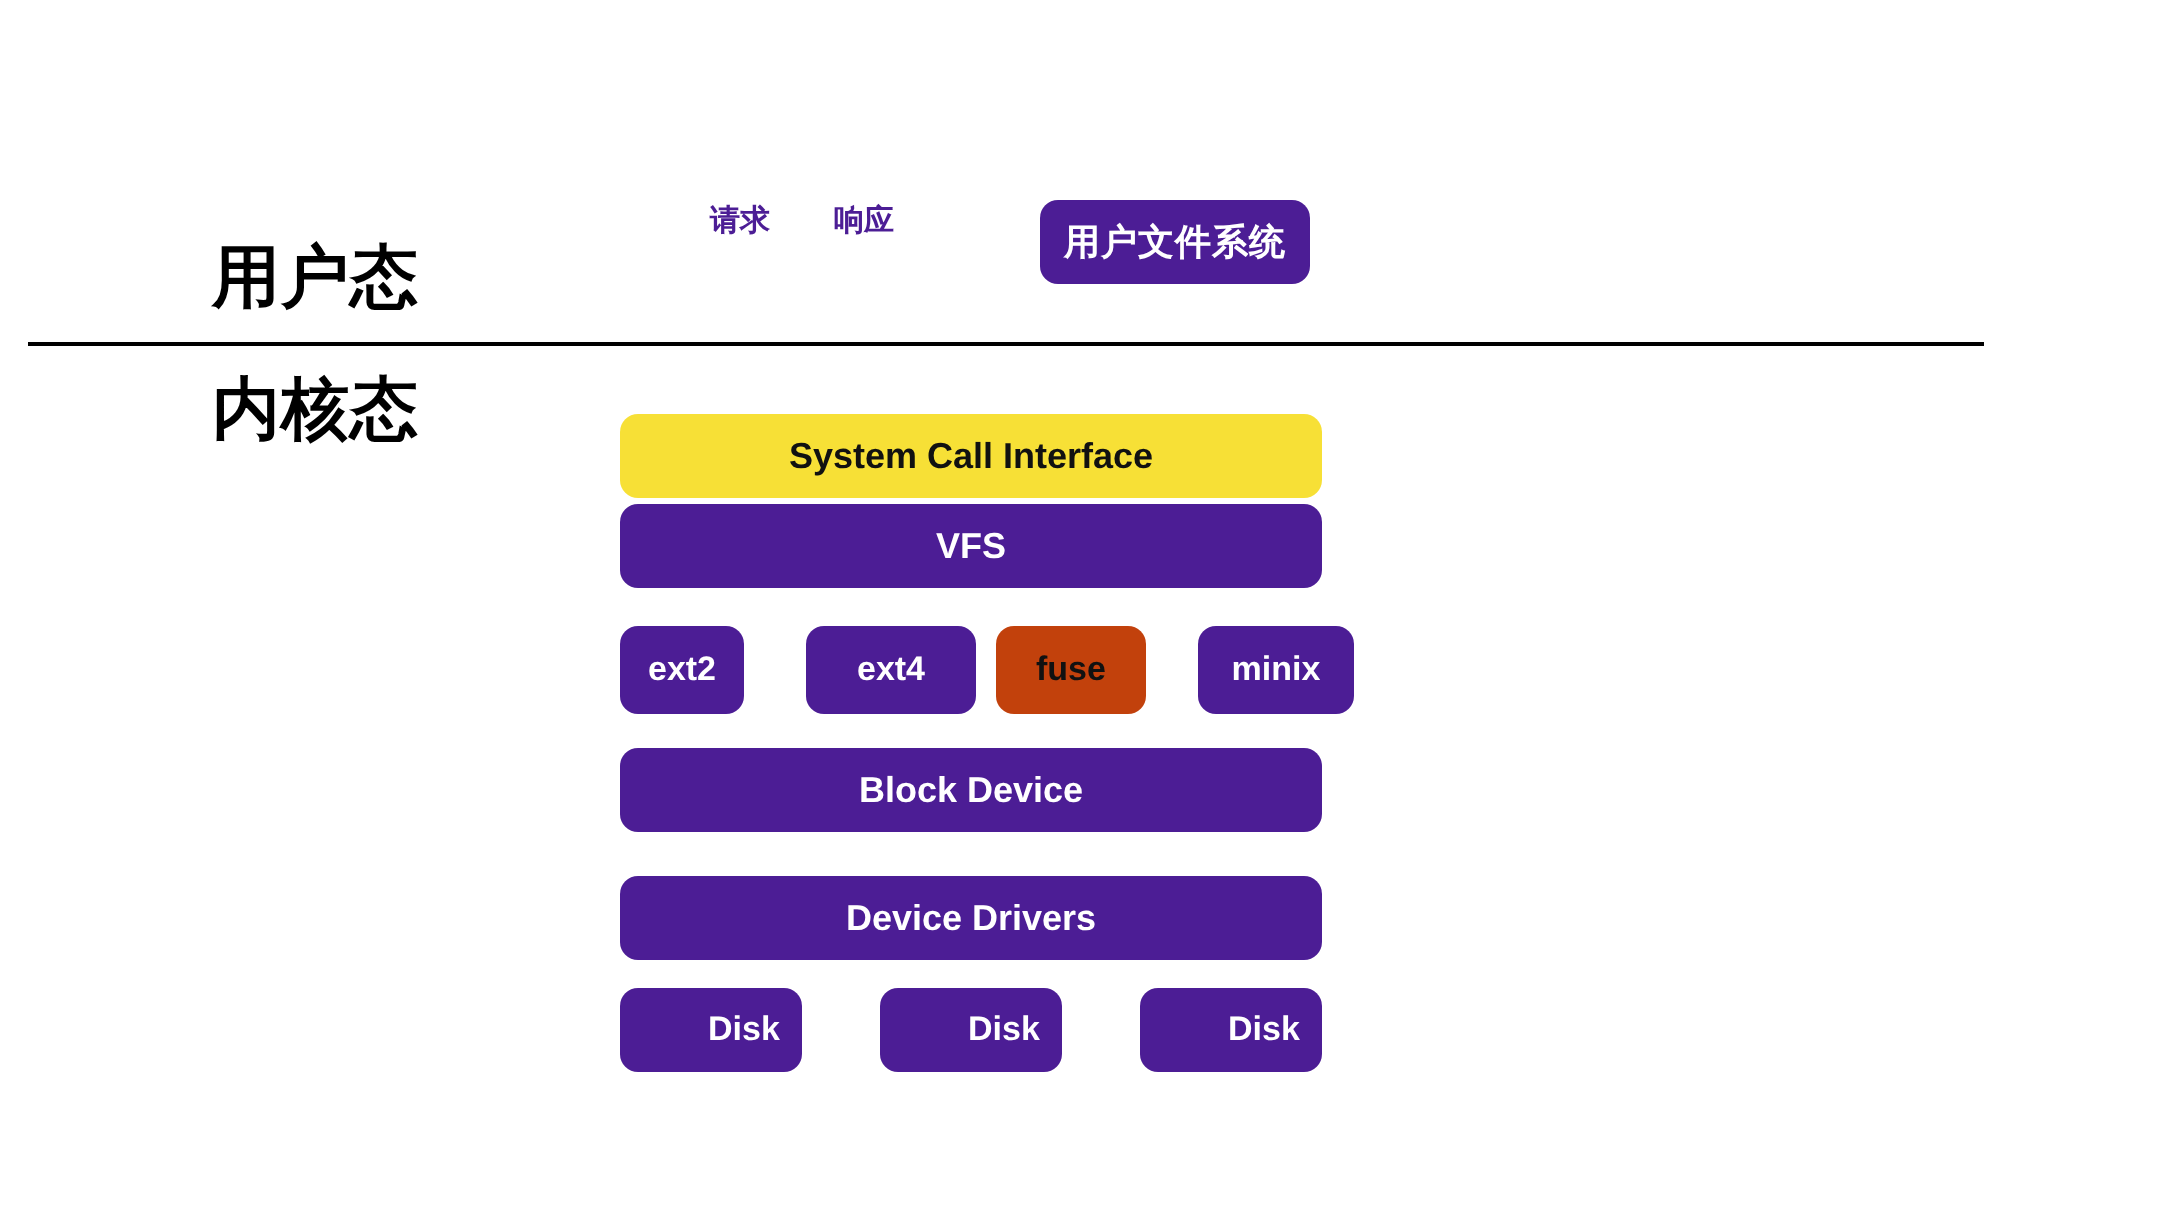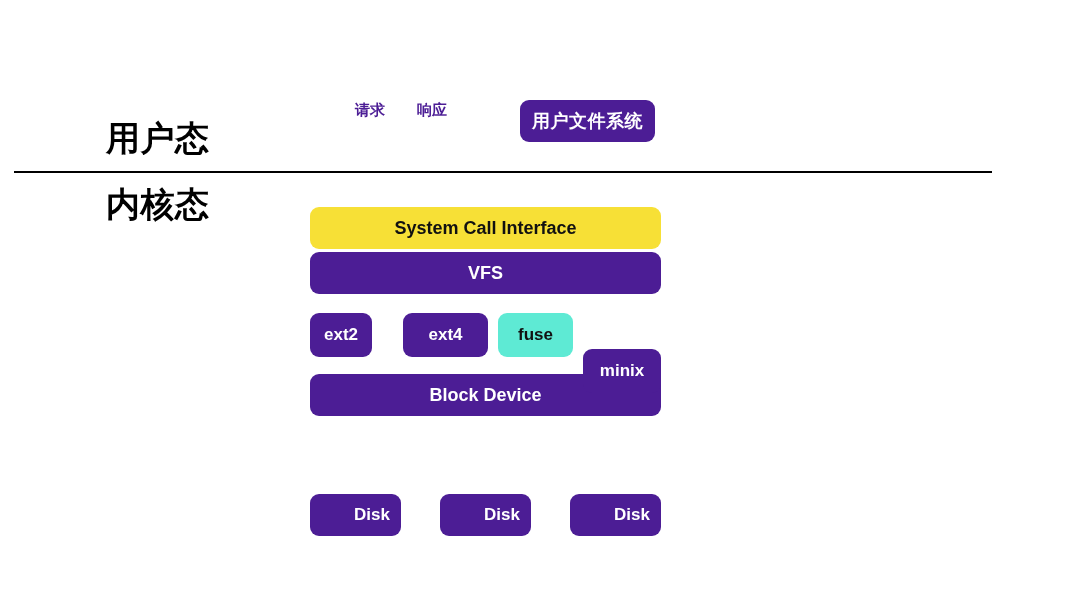--- a/index.html
+++ b/index.html
@@ -70,21 +70,21 @@
   .block.dark {
     background: #4c1d95;
     color: #ffffff;
   }
   .block.yellow {
     background: #f7e036;
     color: #111111;
     margin-top: 11px;
   }
   .block.amber {
-    background: #5eead4;
+    background: #c2410c;
     color: #111111;
   }
 
   
   #userspace-fs-block {
     left: 520px;
     top: 100px;
     width: 135px;
     height: 42px;
     font-size: 18px;
@@ -105,21 +105,21 @@
 
   
   .fs-block {
     top: 313px;
     height: 44px;
     font-size: 17px;
   }
   #fs-ext2  { left: 310px; width: 62px; }
   #fs-ext4  { left: 403px; width: 85px; }
   #fs-fuse  { left: 498px; width: 75px; }
-  #fs-minix { left: 583px; width: 78px; margin-top: 36px; }
+  #fs-minix { left: 599px; width: 78px; }
 
   
   .disk-block {
     top: 494px;
     width: 91px;
     height: 42px;
     font-size: 17px;
     padding-left: 33px;
   }
   #disk-1 { left: 310px; }
@@ -142,20 +142,21 @@
   <div class="flow-label" id="response-label">响应</div>
 
   <div class="block dark" id="userspace-fs-block">用户文件系统</div>
 
   <div class="block yellow row-full" id="syscall-block">System Call Interface</div>
 
   <div class="block dark row-full" id="vfs-block">VFS</div>
 
   <div class="block dark row-full" id="block-device-block">Block Device</div>
 
+  <div class="block dark row-full" id="device-drivers-block">Device Drivers</div>
 
   <div class="block dark fs-block" id="fs-ext2">ext2</div>
 
   <div class="block dark fs-block" id="fs-ext4">ext4</div>
 
   <div class="block amber fs-block" id="fs-fuse">fuse</div>
 
   <div class="block dark fs-block" id="fs-minix">minix</div>
 
   <div class="block dark disk-block" id="disk-1">Disk</div>

